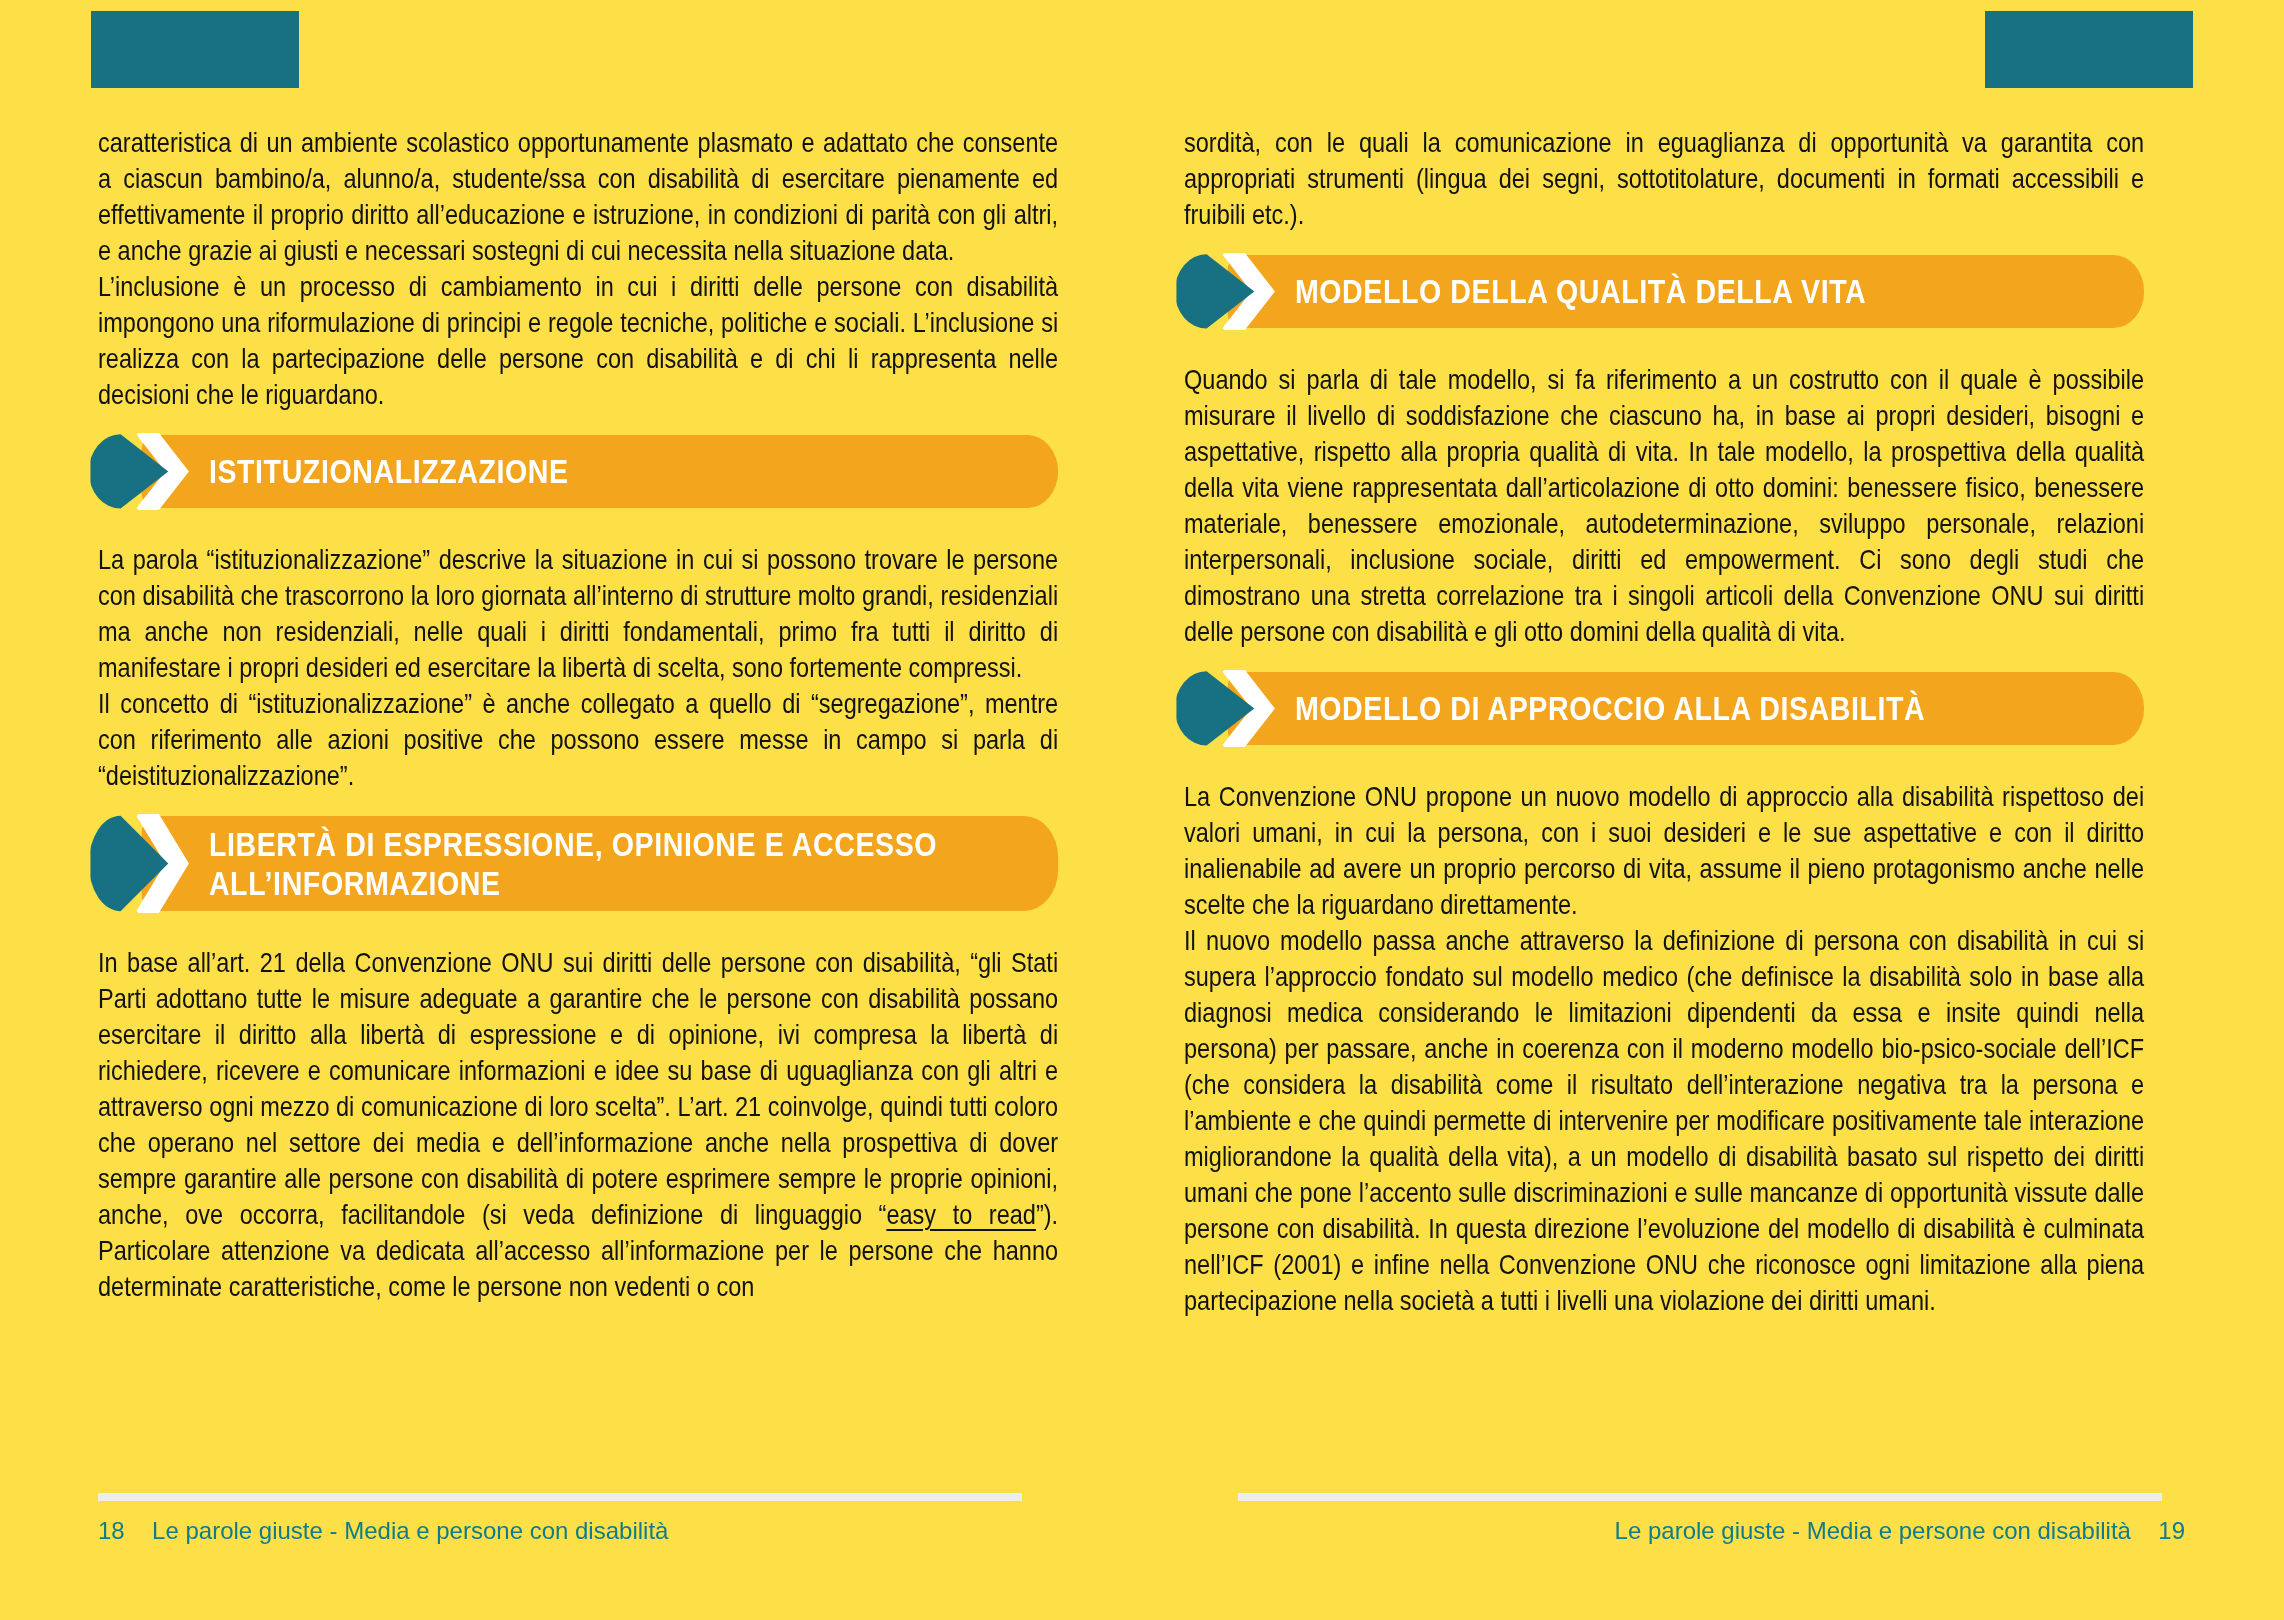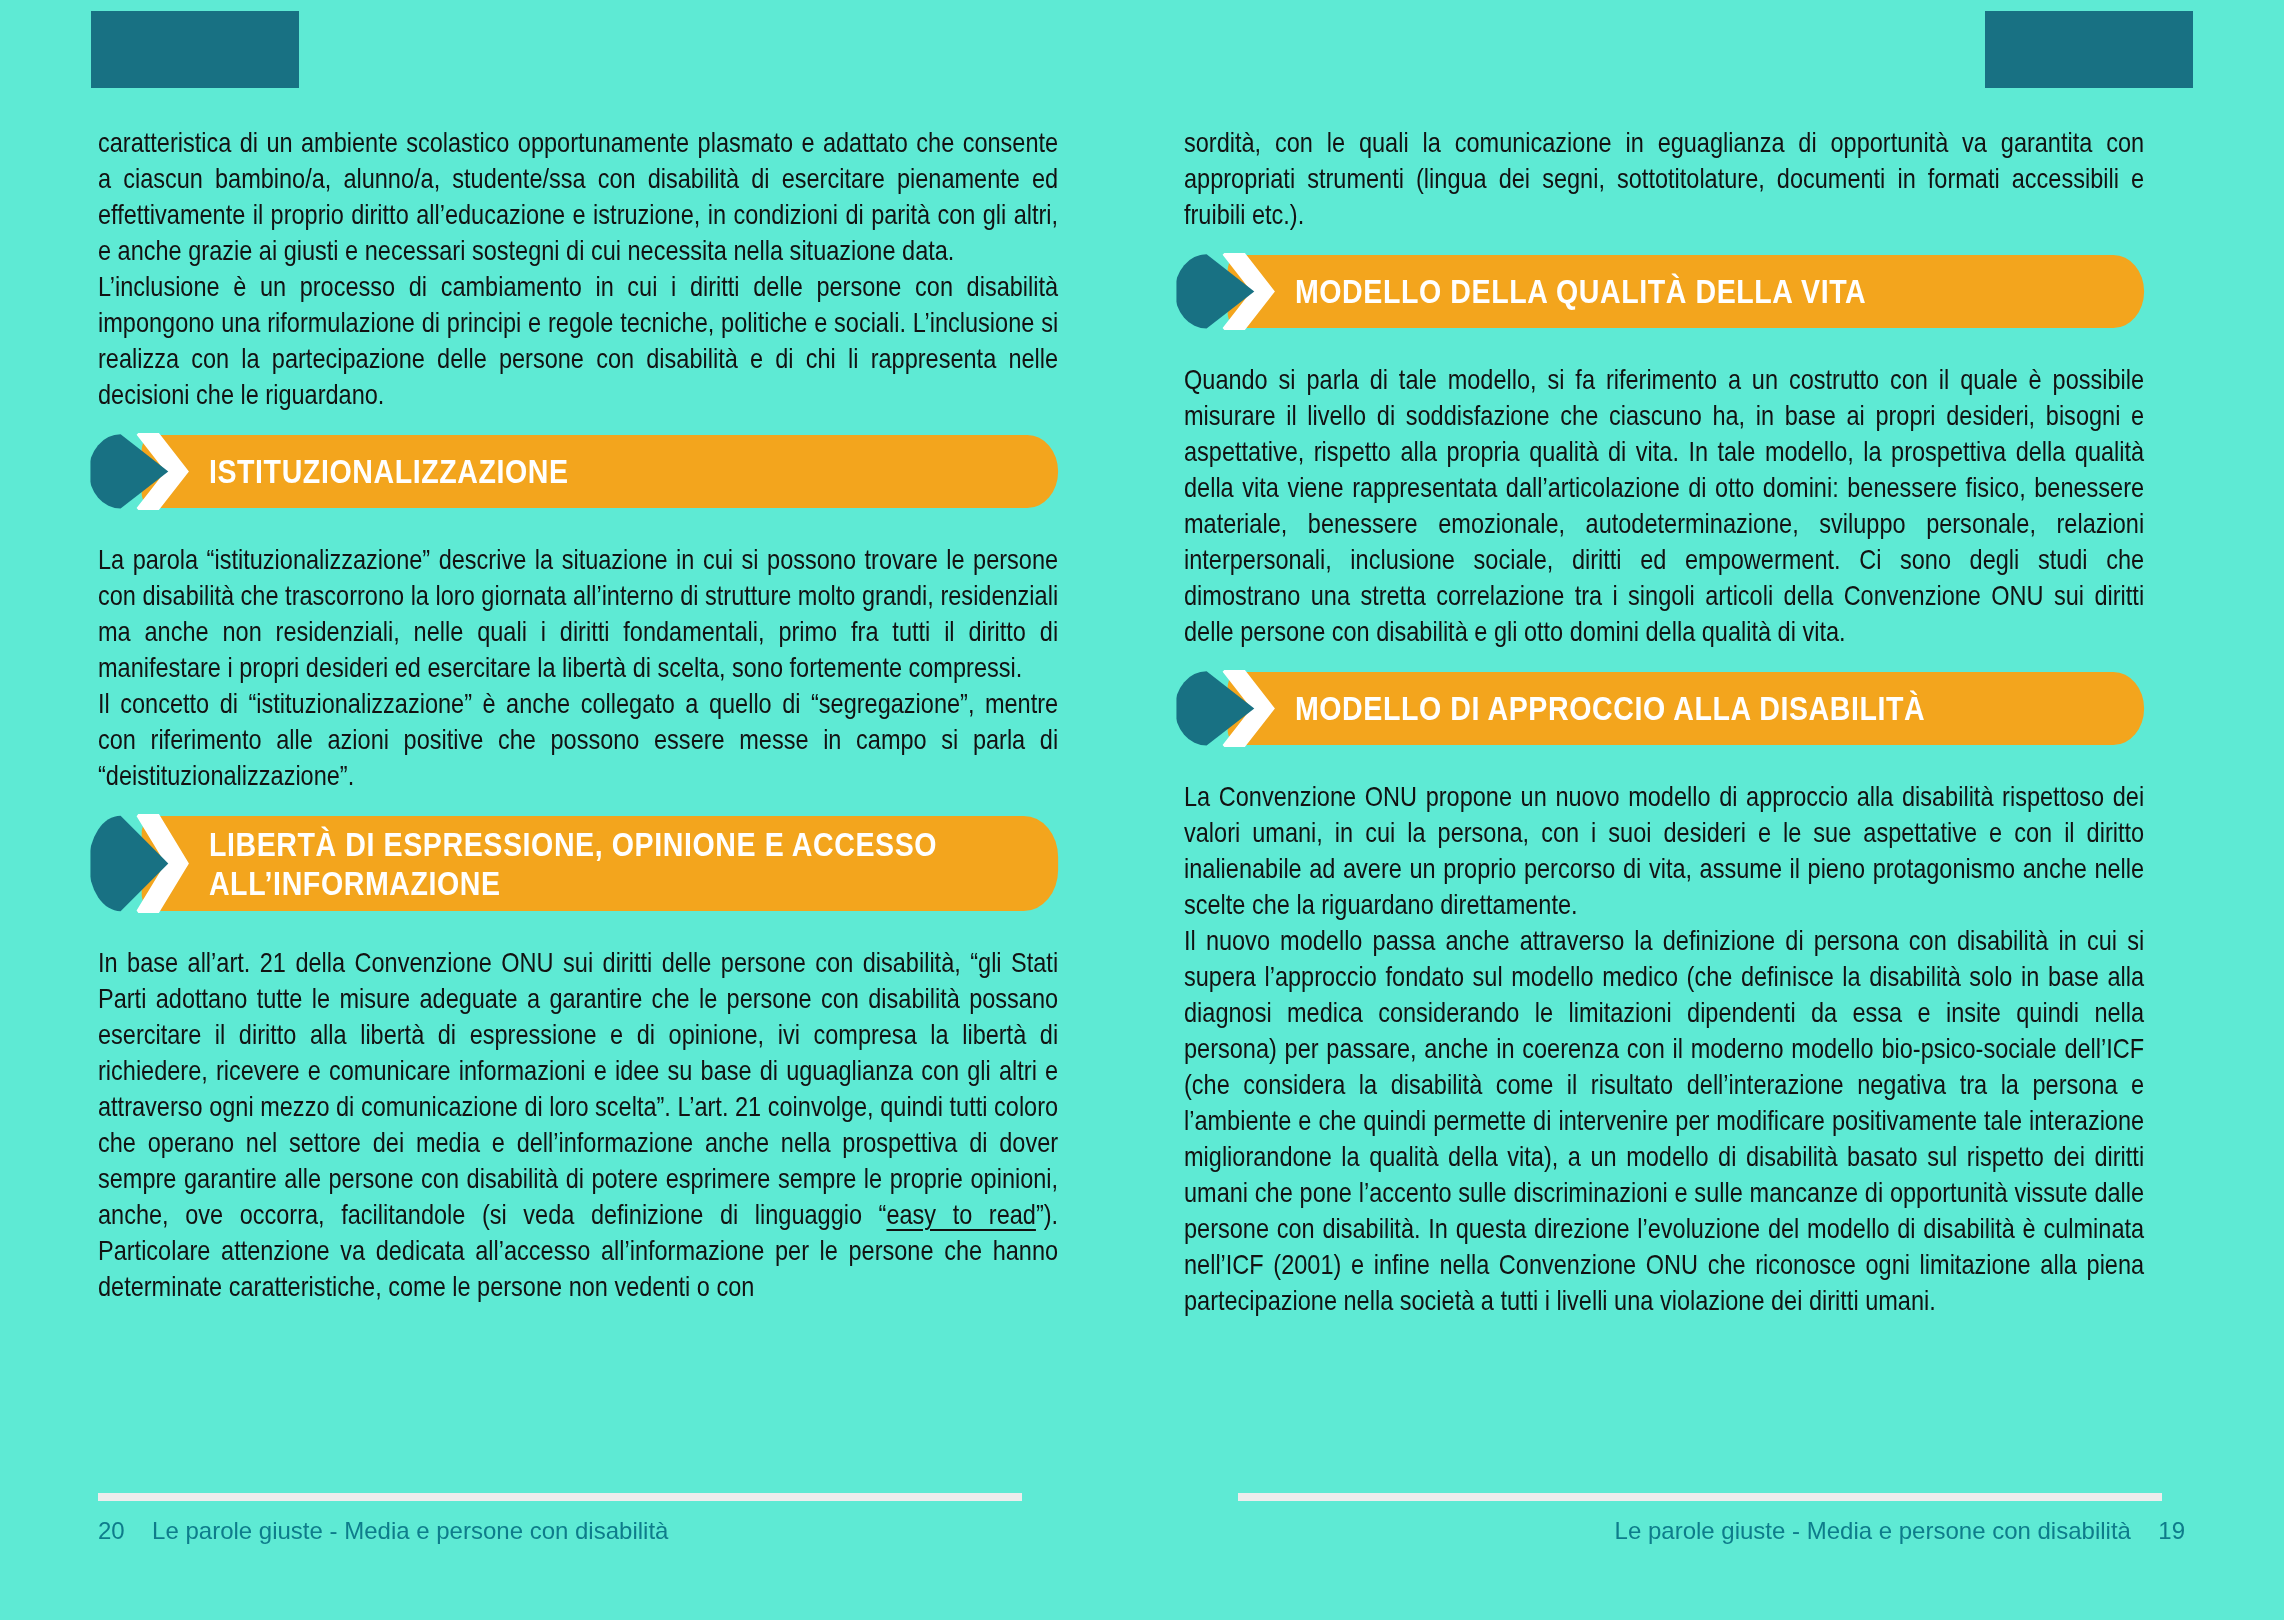--- a/index.html
+++ b/index.html
@@ -6,21 +6,21 @@
     --teal:#187183;
     --orange:#F3A51D;
     --footer-teal:#0E7C8B;
     --rule:#EDEDED;
     --ink:#121212;
   }
   html,body{margin:0;padding:0;background:#fff;}
   .sheet{
     position:relative;
     width:2284px;height:1620px;
-    background:#5eead4;
+    background:#fde047;
     overflow:hidden;
     font-family:"Liberation Sans",sans-serif;
     color:var(--ink);
   }
   .corner-tab{position:absolute;top:10.5px;width:208px;height:77px;background:var(--teal);}
   .corner-tab.left{left:91px;}
   .corner-tab.right{right:91px;}
 
   .col{position:absolute;top:125px;width:960px;}
   .col-left{left:98px;}
@@ -141,18 +141,18 @@
       </div>
 
       <p class="body">La Convenzione ONU propone un nuovo modello di approccio alla disabilità rispettoso dei valori umani, in cui la persona, con i suoi desideri e le sue aspettative e con il diritto inalienabile ad avere un proprio percorso di vita, assume il pieno protagonismo anche nelle scelte che la riguardano direttamente.</p>
       <p class="body">Il nuovo modello passa anche attraverso la definizione di persona con disabilità in cui si supera l’approccio fondato sul modello medico (che definisce la disabilità solo in base alla diagnosi medica considerando le limitazioni dipendenti da essa e insite quindi nella persona) per passare, anche in coerenza con il moderno modello bio-psico-sociale dell’ICF (che considera la disabilità come il risultato dell’interazione negativa tra la persona e l’ambiente e che quindi permette di intervenire per modificare positivamente tale interazione migliorandone la qualità della vita), a un modello di disabilità basato sul rispetto dei diritti umani che pone l’accento sulle discriminazioni e sulle mancanze di opportunità vissute dalle persone con disabilità. In questa direzione l’evoluzione del modello di disabilità è culminata nell’ICF (2001) e infine nella Convenzione ONU che riconosce ogni limitazione alla piena partecipazione nella società a tutti i livelli una violazione dei diritti umani.</p>
     </div>
   </div>
 
   <div class="footer-rule fl"></div>
   <div class="footer-rule fr"></div>
 
-  <div class="ftxt fl"><span class="num">20</span><span>Le parole giuste - Media e persone con disabilità</span></div>
+  <div class="ftxt fl"><span class="num">18</span><span>Le parole giuste - Media e persone con disabilità</span></div>
 
   <div class="ftxt fr"><span>Le parole giuste - Media e persone con disabilità</span><span class="num">19</span></div>
 
 </div>
 
 
 </body></html>

